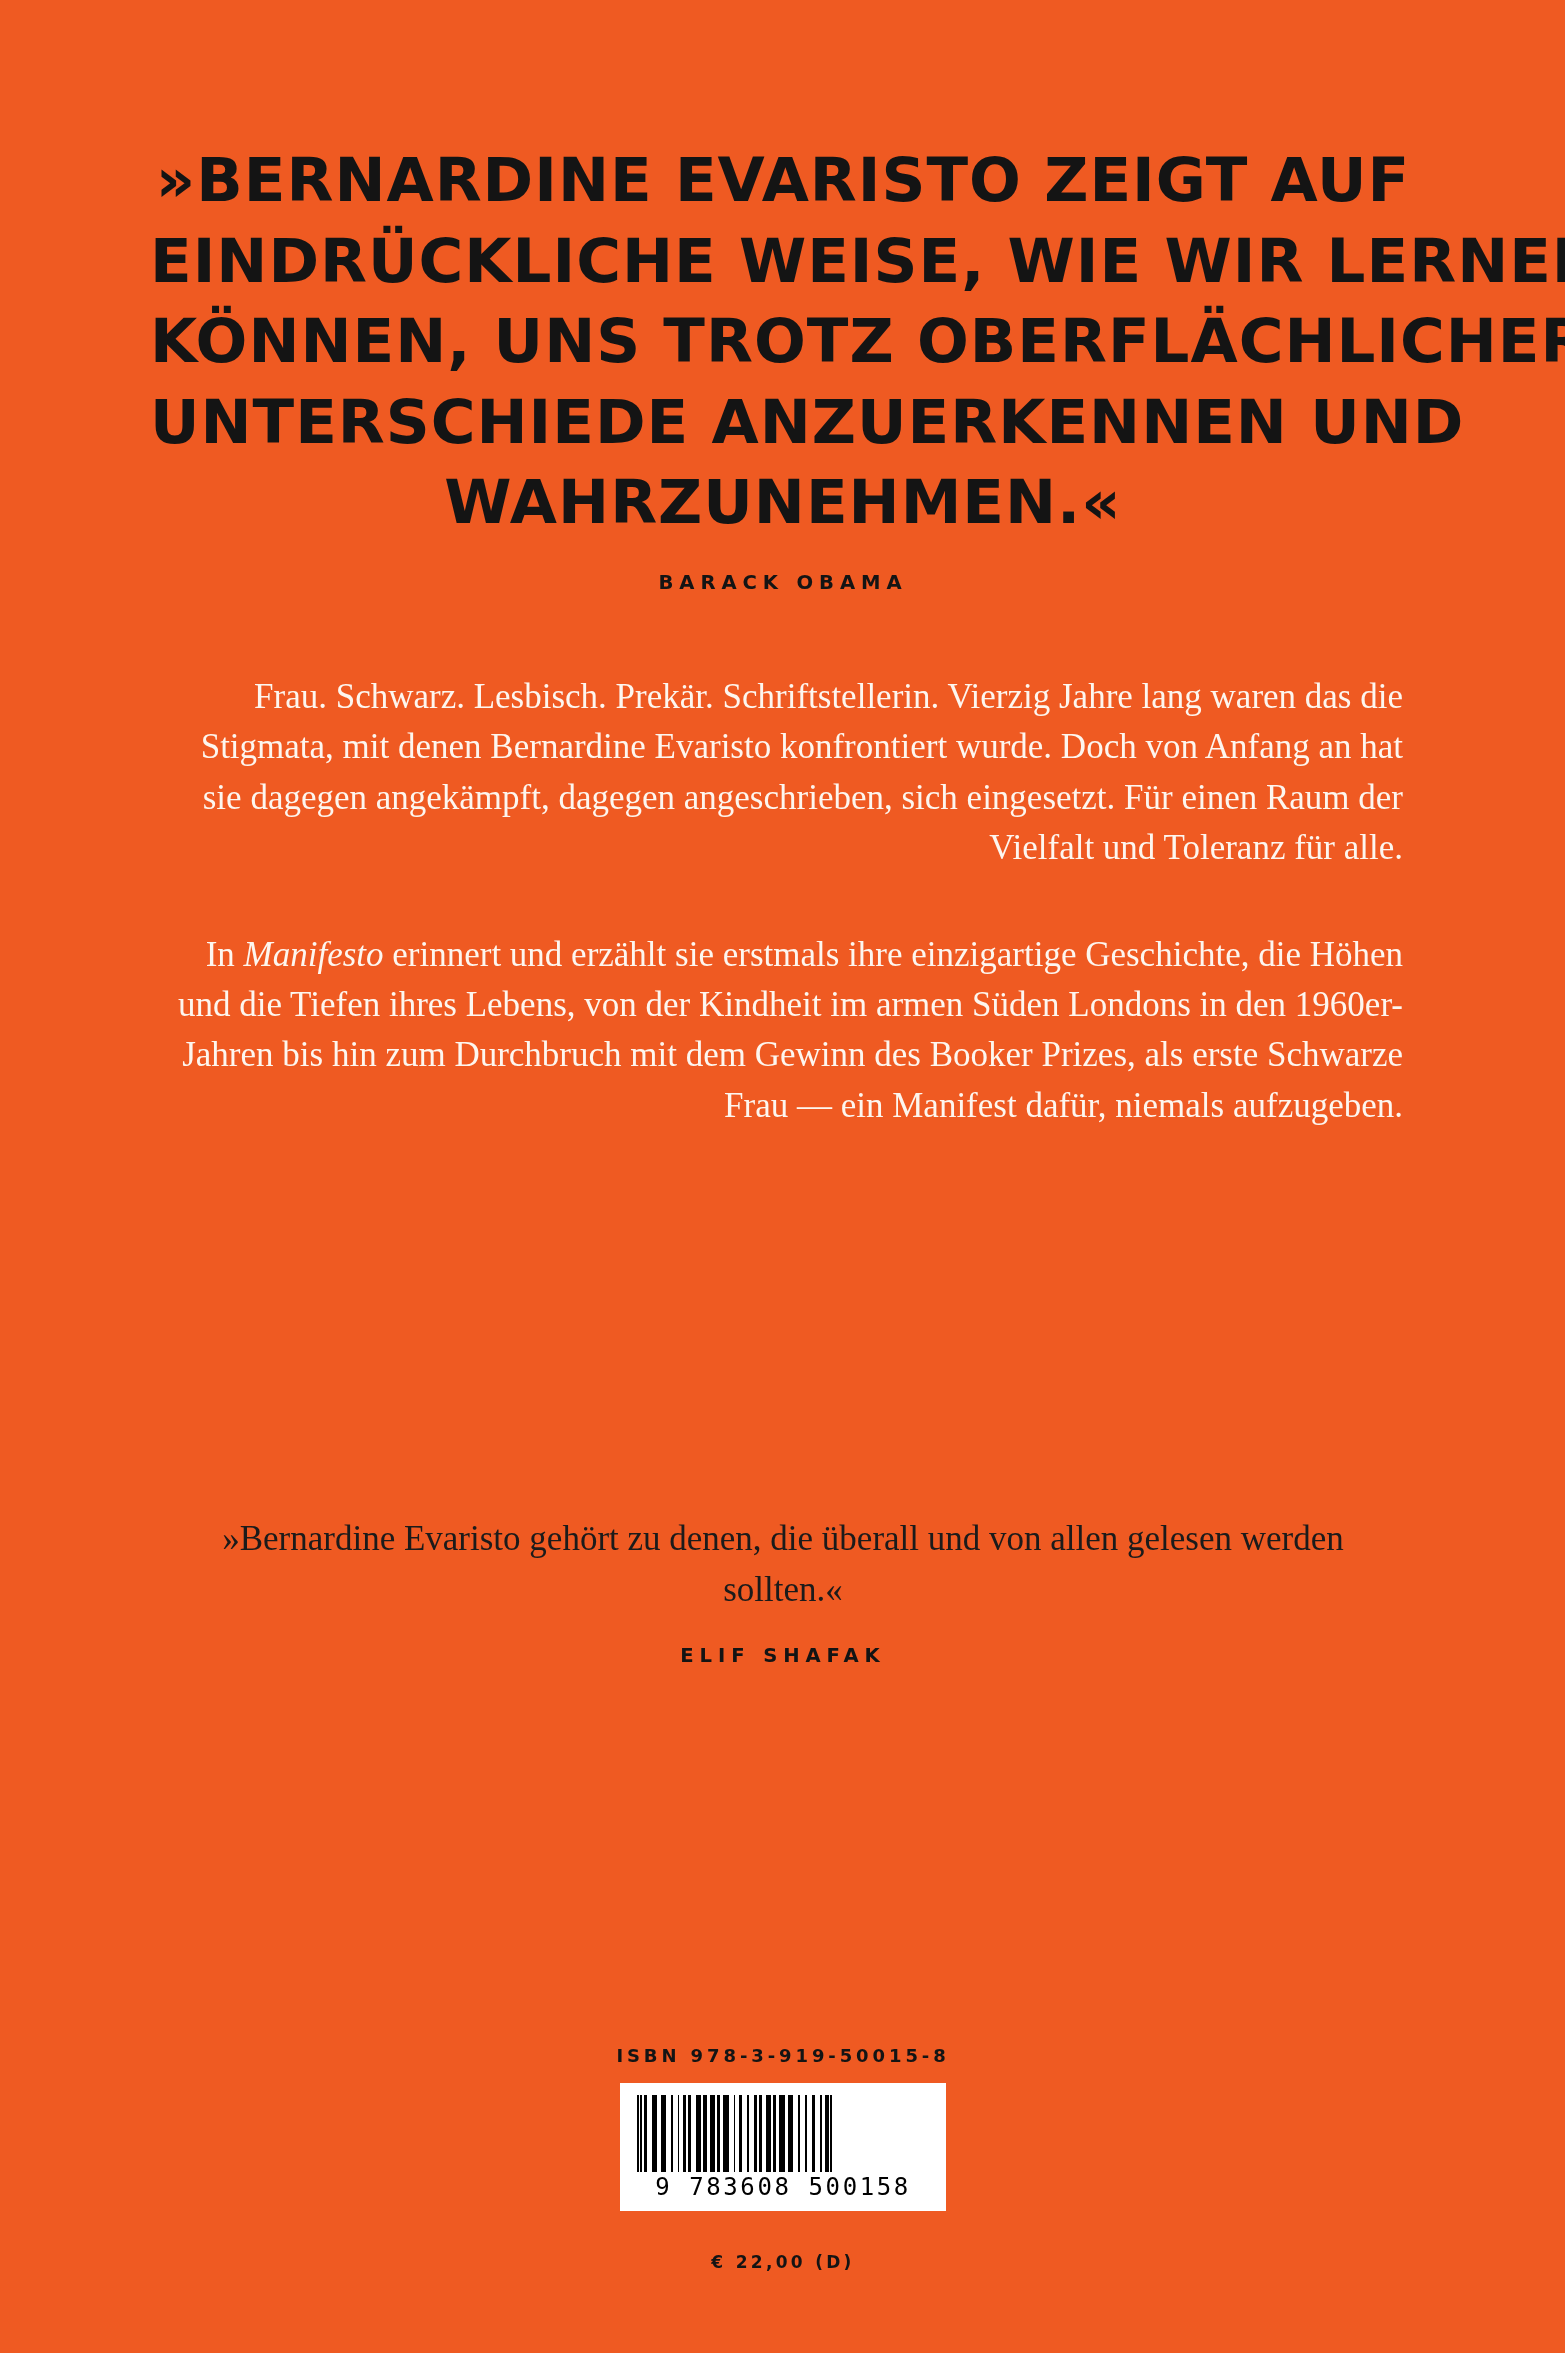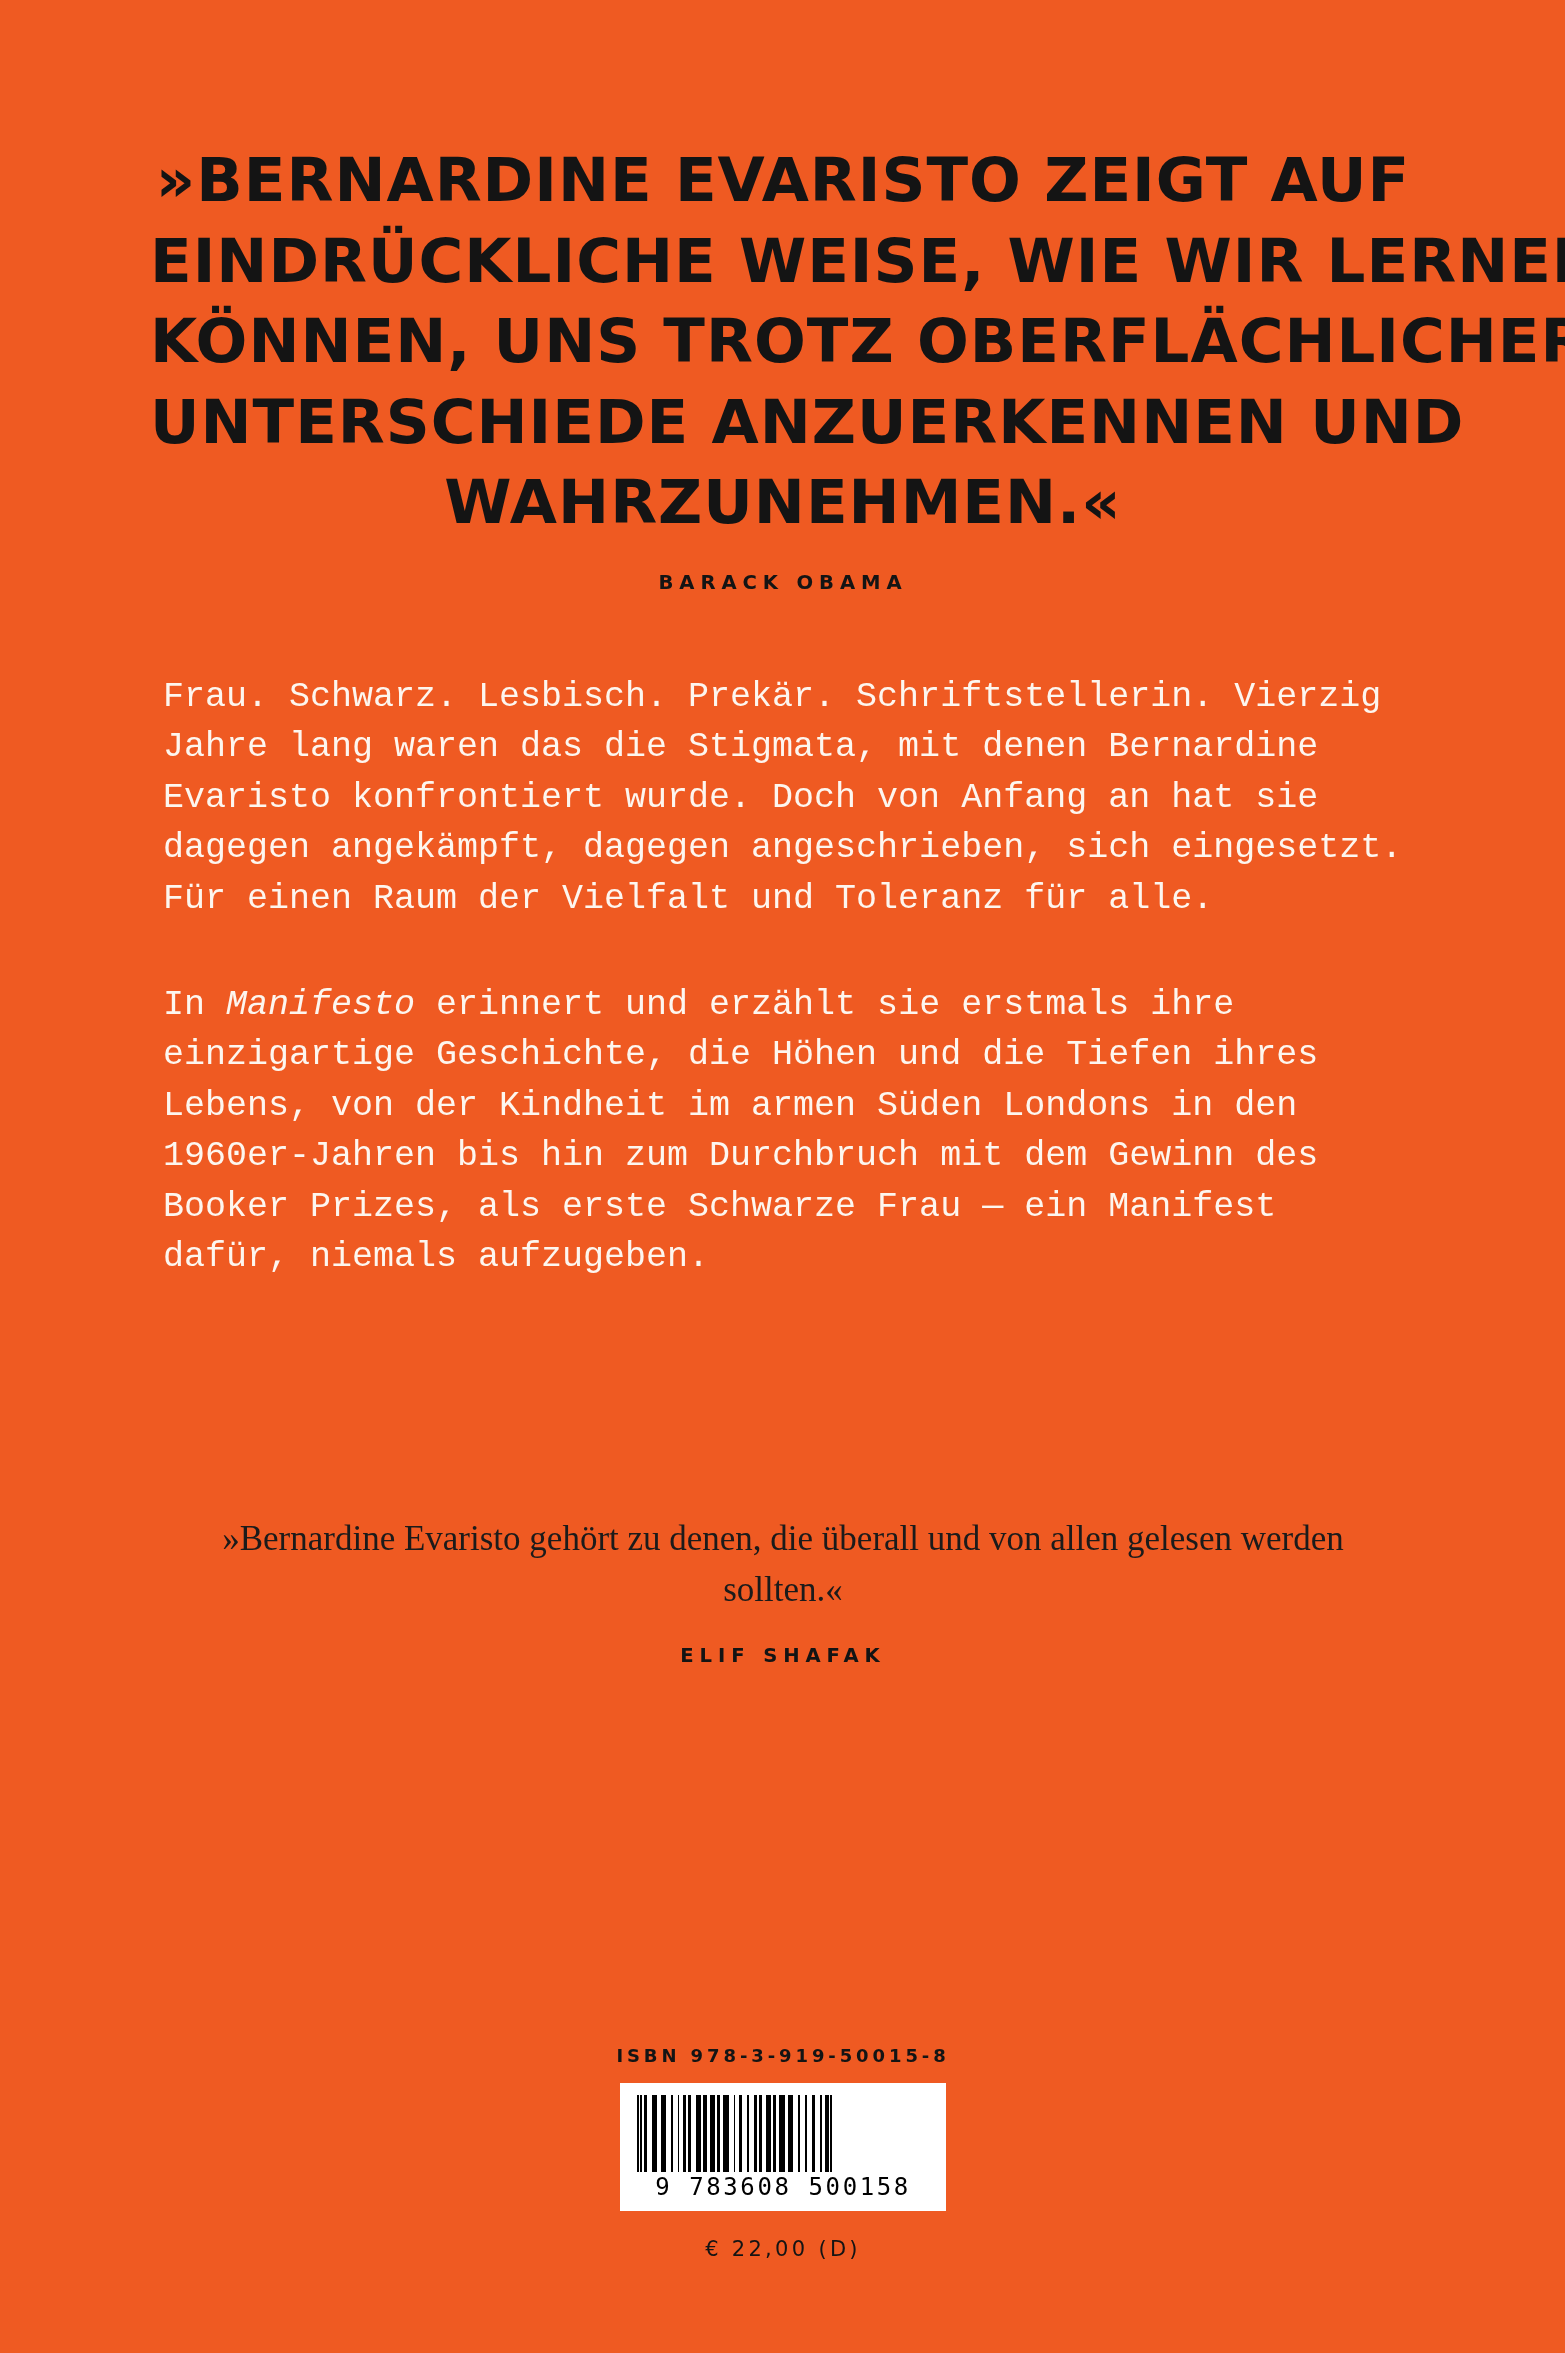--- a/index.html
+++ b/index.html
@@ -51,23 +51,23 @@
     color: #141414;
     text-transform: uppercase;
   }
 
   
   .body-block {
     position: absolute;
     left: 163px;
     top: 672px;
     width: 1240px;
-    text-align: left;
+    text-align: right;
     color: #fdf6ef;
-    font-family: Liberation Mono, monospace;
+    font-family: Liberation Serif, serif;
     font-size: 35px;
     line-height: 1.44;
   }
   .body-block p {
     margin: 0 0 42px 0;
   }
   .body-block p.para-2 {
     margin-top: 56px;
   }
   .body-block em {
@@ -143,24 +143,24 @@
     left: 0;
     bottom: 10.4px;
     width: 326px;
     text-align: center;
     font-family: "DejaVu Sans Mono", monospace;
     font-size: 24px;
     letter-spacing: 2.6px;
     color: #000;
   }
   .price {
-    margin-top: 26px;
-    font-family: "DejaVu Sans", sans-serif;
-    font-weight: 400;
-    font-size: 21px;
+    margin-top: 41px;
+    font-family: "DejaVu Sans", sans-serif;
+    font-weight: 700;
+    font-size: 17px;
     letter-spacing: 3.3px;
     color: #141414;
   }
 </style>
 </head>
 <body>
 
 <div class="cover">
 
   <div class="top-quote">

